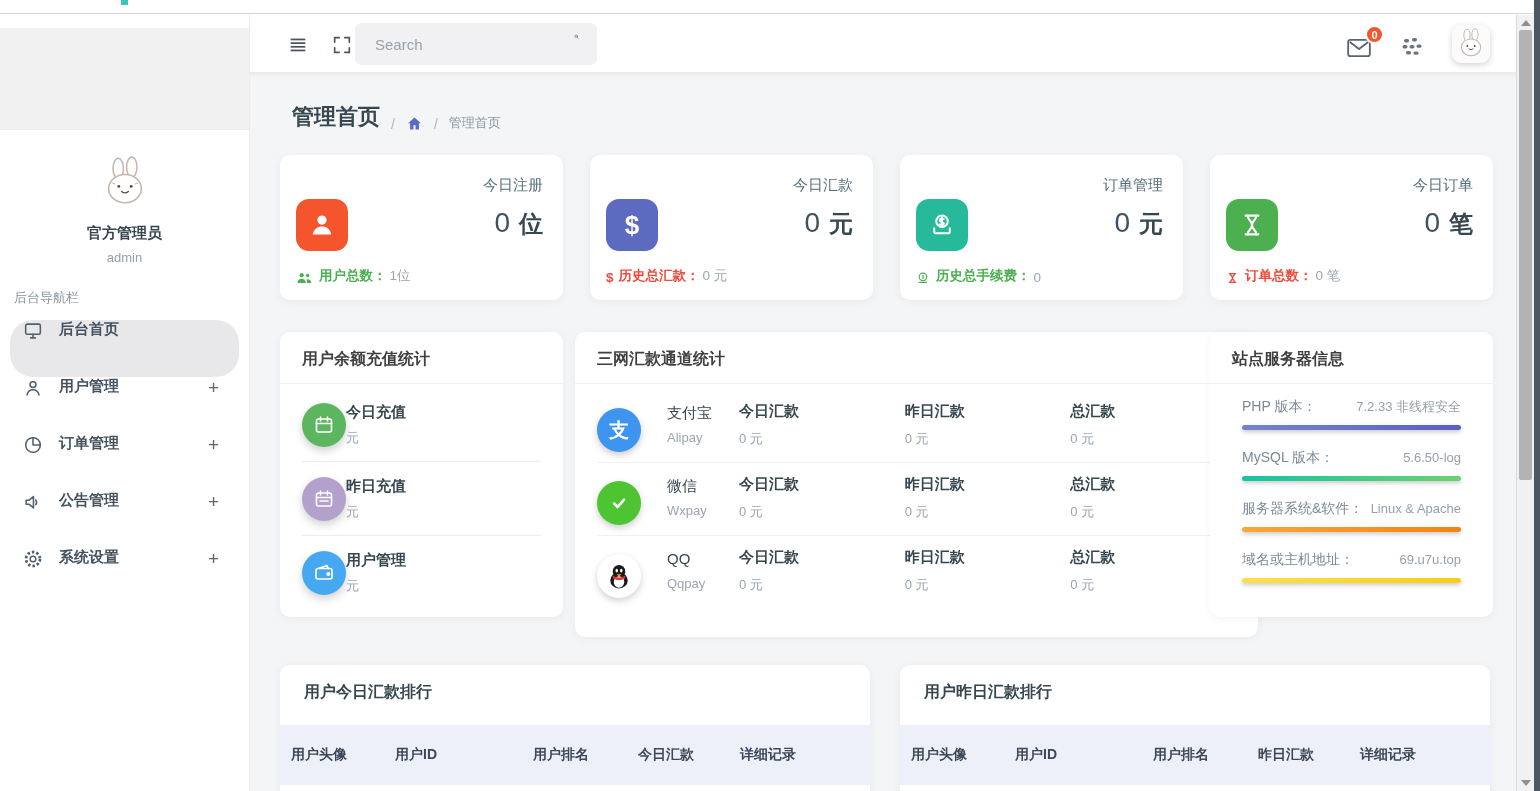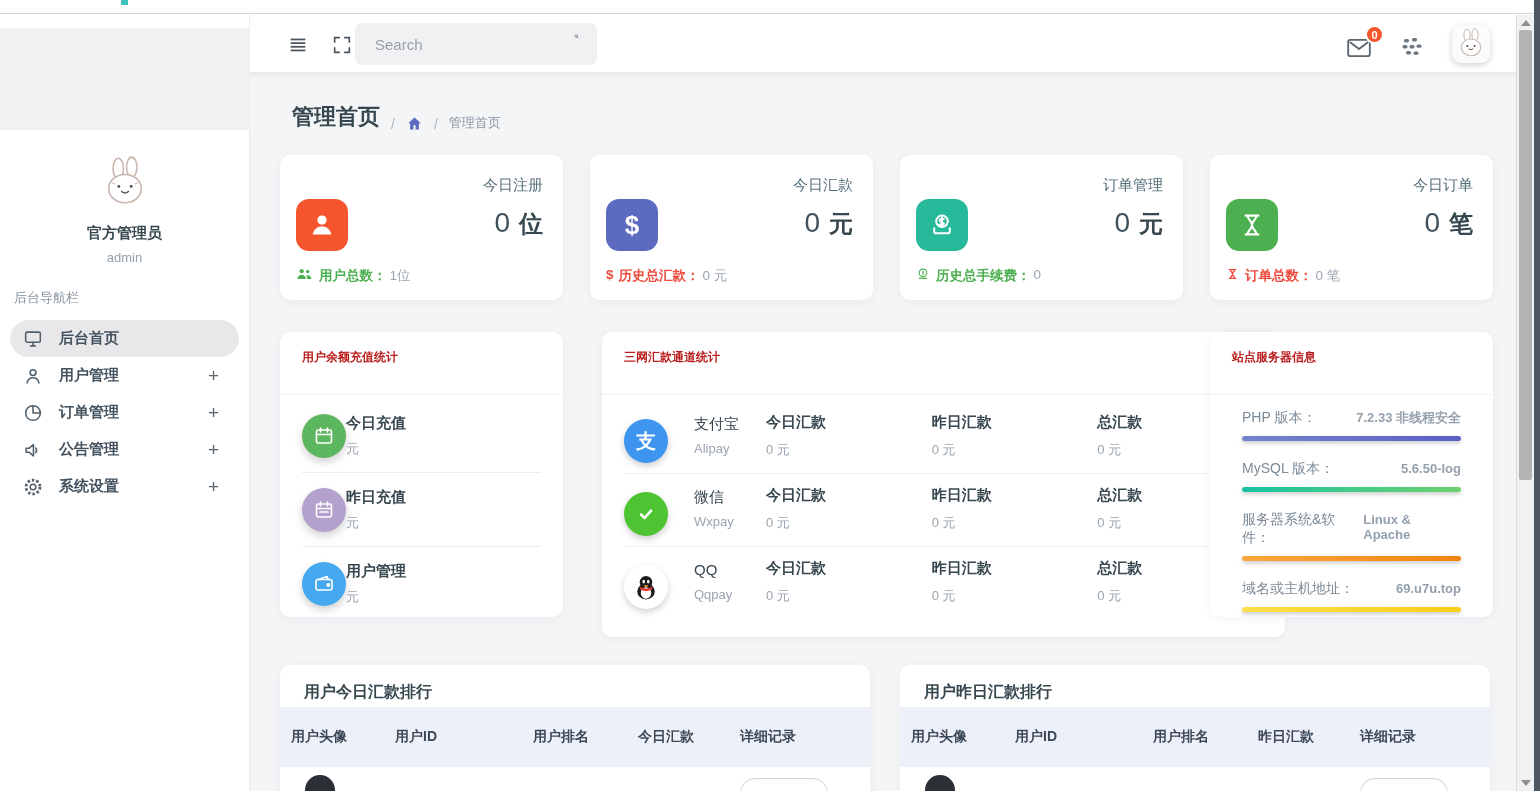--- a/index.html
+++ b/index.html
@@ -29,21 +29,21 @@
   
   .sidebar { position:absolute; left:0; top:15px; width:250px; height:776px;
     background:#fff; border-right:1px solid #ececec; z-index:10; }
   .profile-cover { margin-top:13px; height:102px; background:#f1f1f2; }
   .profile-avatar { width:58px; height:58px; margin:24px auto 0; border-radius:50%;
     background:#fff; display:flex; align-items:center; justify-content:center; }
   .profile-name { text-align:center; margin-top:12px; font-size:15px; font-weight:bold; color:#37474f; }
   .profile-user { text-align:center; margin-top:7px; font-size:13px; color:#93a1ab; }
   .nav-label { margin:24px 0 0 14px; font-size:13px; color:#8794a0; }
   .menu { margin-top:13px; }
-  .menu-item { display:flex; align-items:center; height:37px; margin:0 10px; padding:0 12px;
+  .menu-item { display:flex; height:57px; margin:0 10px; padding:0 12px;
     border-radius:23px; color:#4a5560; cursor:pointer; }
   .menu-item.active { background:#e8e8ea; }
   .menu-item .mi-icon { width:22px; height:22px; color:#51606d; }
   .menu-item .mi-label { margin-left:15px; font-size:15px; font-weight:bold; color:#44535f; }
   .menu-item .mi-plus { margin-left:auto; margin-right:8px; font-size:19px; color:#5c6770; font-weight:400; }
 
   
   .topbar { position:absolute; left:250px; top:15px; width:1266px; height:57px; background:#fff; z-index:10; }
   .tb-icon-btn { position:absolute; top:19px; width:22px; height:22px; color:#4a5560; cursor:pointer; }
   .tb-hamburger { left:37px; }
@@ -79,69 +79,69 @@
     box-shadow:0 2px 8px rgba(50,60,90,.06); }
 
   
   .stat-card { top:83px; width:283px; height:145px; }
   .stat-title { position:absolute; right:20px; top:21px; font-size:15px; color:#546e7a; }
   .stat-icon { position:absolute; left:16px; top:44px; width:52px; height:52px; border-radius:13px;
     display:flex; align-items:center; justify-content:center; }
   .stat-value { position:absolute; right:20px; top:52px; display:flex; align-items:baseline; }
   .stat-num { font-size:28px; color:#3f515c; }
   .stat-unit { font-size:24px; font-weight:bold; color:#37474f; margin-left:9px; }
-  .stat-footer { position:absolute; left:16px; bottom:15px; display:flex; align-items:flex-start; font-size:13.5px; }
+  .stat-footer { position:absolute; left:16px; bottom:15px; display:flex; align-items:flex-end; font-size:13.5px; }
   .stat-footer .sf-icon { margin-right:6px; display:flex; }
   .stat-footer .sf-label { font-weight:bold; }
   .stat-footer .sf-value { color:#9aa5b1; margin-left:3px; }
   .sf-prefix { font-weight:bold; margin-right:5px; }
 
-  .card-head { padding:17px 22px 28px; font-size:12px; font-weight:bold; color:#b91c1c;
+  .card-head { padding:17px 22px 13px; font-size:16px; font-weight:bold; color:#404040;
     border-bottom:1px solid #f1f1f3; }
 
   
   .card-recharge { left:30px; top:260px; width:283px; height:285px; }
   .rc-rows { padding:4px 22px 0; }
   .rc-row { display:flex; align-items:center; padding:15px 0 14px; border-bottom:1px solid #ededf0; }
   .rc-row:last-child { border-bottom:none; }
   .rc-icon { width:44px; height:44px; border-radius:50%; display:flex; align-items:center; justify-content:center;
     box-shadow:0 4px 8px rgba(0,0,0,.18); flex:none; }
   .rc-text { }
   .rc-label { font-size:15px; font-weight:bold; color:#37474f; }
   .rc-value { font-size:13px; color:#9aa5b1; margin-top:7px; }
 
   
-  .card-channel { left:352px; top:260px; width:683px; height:305px; }
+  .card-channel { left:325px; top:260px; width:683px; height:305px; }
   .ch-rows { padding:6px 22px 0; }
   .ch-row { display:flex; align-items:flex-start; padding:12px 0 10px; border-bottom:1px solid #f0f0f2; }
   .ch-row:last-child { border-bottom:none; }
   .ch-icon { width:44px; height:44px; border-radius:50%; flex:none; margin-top:6px;
     display:flex; align-items:center; justify-content:center; box-shadow:0 3px 7px rgba(0,0,0,.2);
     color:#fff; font-size:20px; font-weight:bold; }
   .ch-name-col { width:52px; margin-left:26px; }
   .ch-name { font-size:15px; color:#37474f; line-height:1.45; }
   .ch-code { font-size:13px; color:#9aa5b1; margin-top:6px; }
   .ch-stats { flex:1; display:flex; margin-left:20px; }
   .ch-col { flex:1; }
   .ch-col-h { font-size:15px; font-weight:bold; color:#37474f; }
   .ch-col-v { font-size:13px; color:#9aa5b1; margin-top:9px; }
 
   
   .card-server { left:960px; top:260px; width:283px; height:285px; }
   .sv-entries { padding:14px 32px 0; }
   .sv-entry { margin-bottom:19px; }
   .sv-line { display:flex; justify-content:space-between; align-items:baseline; }
   .sv-label { font-size:14px; color:#7b8a97; }
-  .sv-value { font-size:13px; color:#94a1ad;font-weight:bold; }
+  .sv-value { font-size:13px; color:#94a1ad; }
   .sv-bar { height:5px; border-radius:3px; margin-top:9px; box-shadow:0 2px 4px rgba(0,0,0,.22); }
 
   
   .card-table { top:593px; width:590px; height:260px; }
   .tbl-left { left:30px; } .tbl-right { left:650px; }
-  .tbl-title { padding:17px 24px 4px; font-size:16px; font-weight:bold; color:#37474f; }
+  .tbl-title { padding:17px 24px 22px; font-size:16px; font-weight:bold; color:#37474f; }
   .tbl-header { height:60px; background:#edf0f8; display:grid;
     grid-template-columns:104px 138px 105px 102px auto; align-items:center; padding-left:11px; }
   .tbl-header span { font-size:14px; font-weight:bold; color:#3c4858; }
   .tbl-partial-row { position:relative; height:50px; }
   .row-avatar { position:absolute; left:25px; top:8px; width:30px; height:30px; border-radius:50%;
     background:#2b2f36; }
   .row-btn { position:absolute; left:460px; top:11px; width:88px; height:30px;
     border:1px solid #cfd4da; border-radius:15px; background:#fff; cursor:pointer; }
 </style>
 </head>

